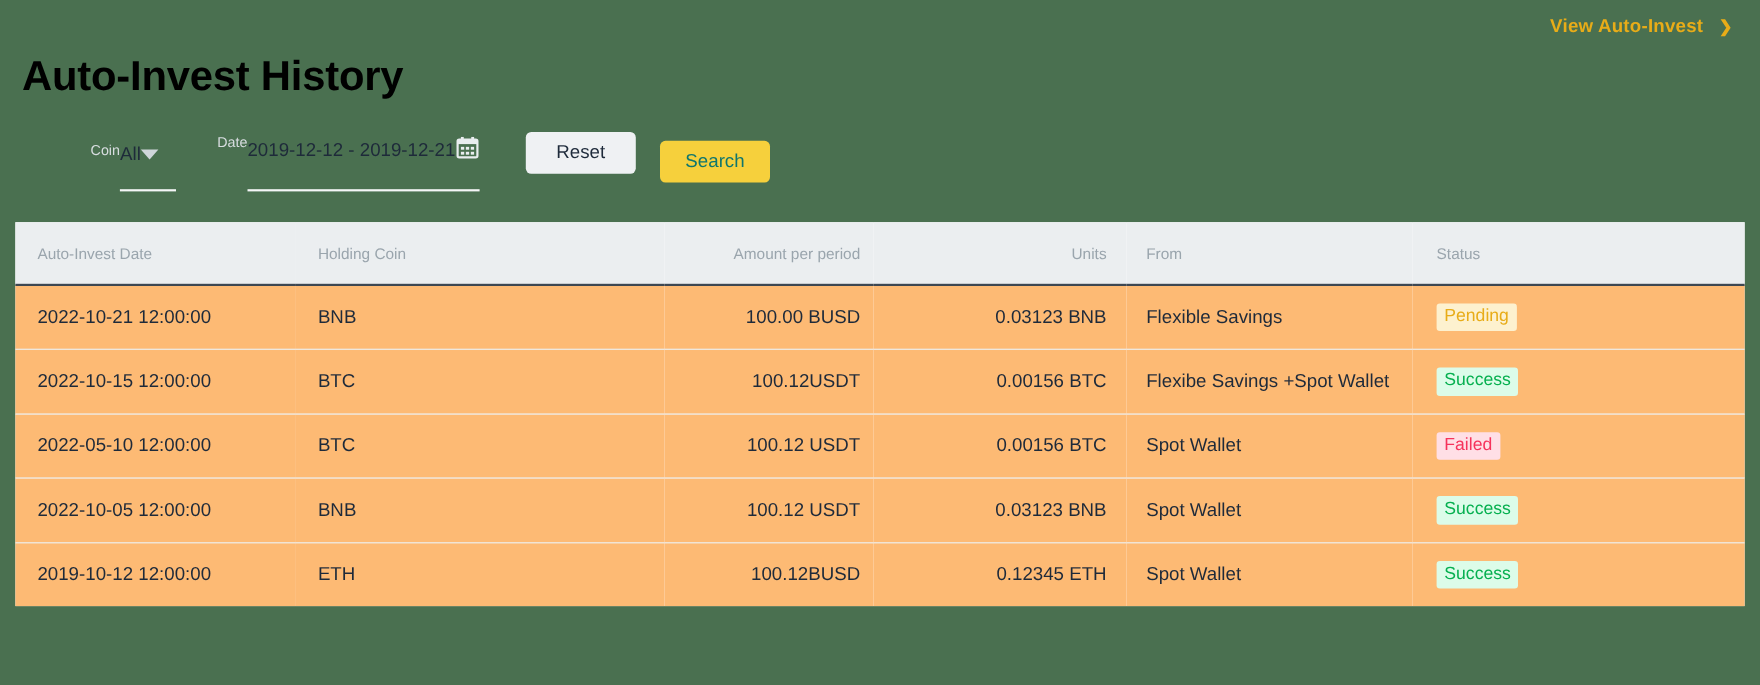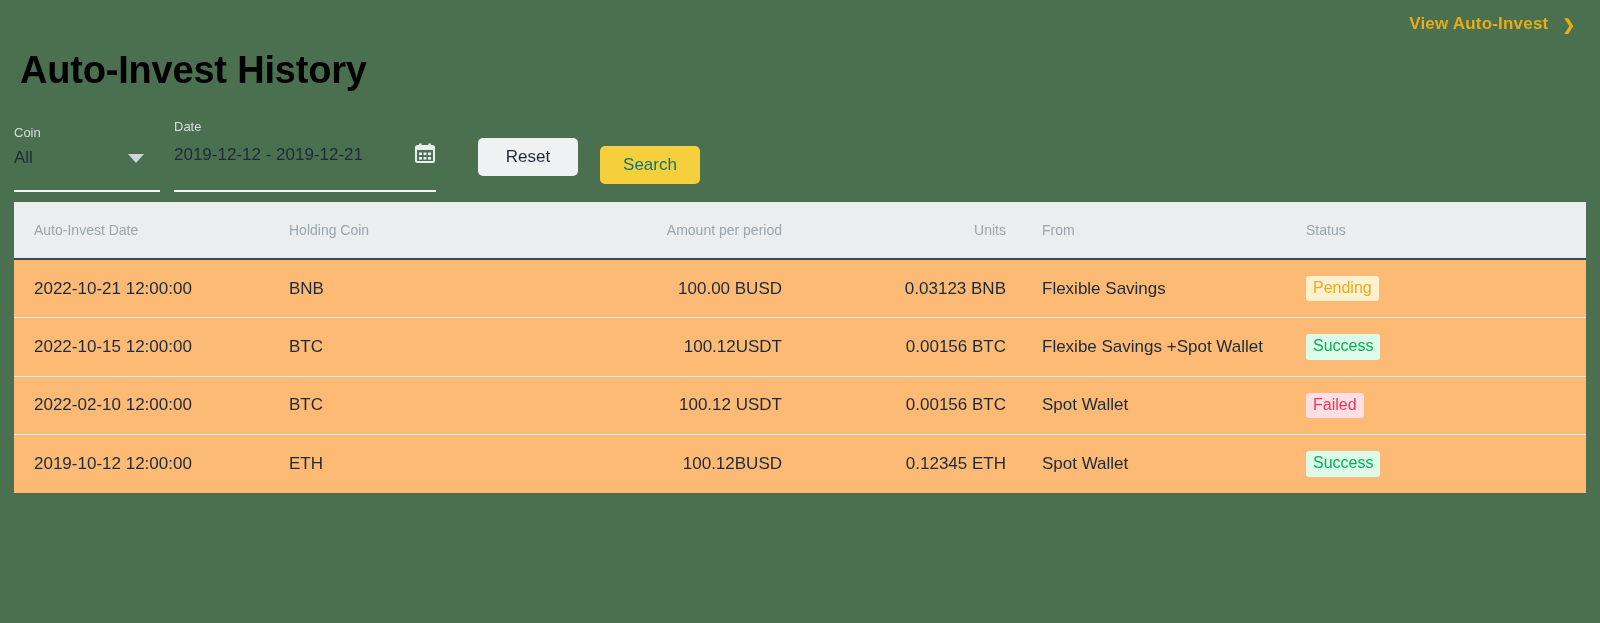--- a/index.html
+++ b/index.html
@@ -57,21 +57,20 @@
     position: absolute;
     top: 120px;
     left: 14px;
     display: flex;
     align-items: flex-end;
     gap: 0;
   }
 
   .field {
     display: flex;
-    flex-direction: column;
     justify-content: flex-end;
   }
   .field-label {
     font-size: 13px;
     color: #d8dde0;
     margin-bottom: 9px;
     line-height: 1;
   }
   .field-control {
     display: flex;
@@ -249,26 +248,34 @@
         </tr>
         <tr>
           <td class="c-date">2022-10-15  12:00:00</td>
           <td class="c-coin">BTC</td>
           <td class="c-amount">100.12USDT</td>
           <td class="c-units">0.00156 BTC</td>
           <td class="c-from">Flexibe Savings +Spot Wallet</td>
           <td class="c-status"><span class="badge badge-success">Success</span></td>
         </tr>
         <tr>
-          <td class="c-date">2022-02-10  12:00:00</td>
+          <td class="c-date">2022-05-10  12:00:00</td>
           <td class="c-coin">BTC</td>
           <td class="c-amount">100.12 USDT</td>
           <td class="c-units">0.00156 BTC</td>
           <td class="c-from">Spot Wallet</td>
           <td class="c-status"><span class="badge badge-failed">Failed</span></td>
+        </tr>
+        <tr>
+          <td class="c-date">2022-10-05  12:00:00</td>
+          <td class="c-coin">BNB</td>
+          <td class="c-amount">100.12 USDT</td>
+          <td class="c-units">0.03123 BNB</td>
+          <td class="c-from">Spot Wallet</td>
+          <td class="c-status"><span class="badge badge-success">Success</span></td>
         </tr>
         <tr>
           <td class="c-date">2019-10-12  12:00:00</td>
           <td class="c-coin">ETH</td>
           <td class="c-amount">100.12BUSD</td>
           <td class="c-units">0.12345 ETH</td>
           <td class="c-from">Spot Wallet</td>
           <td class="c-status"><span class="badge badge-success">Success</span></td>
         </tr>
       </tbody>

